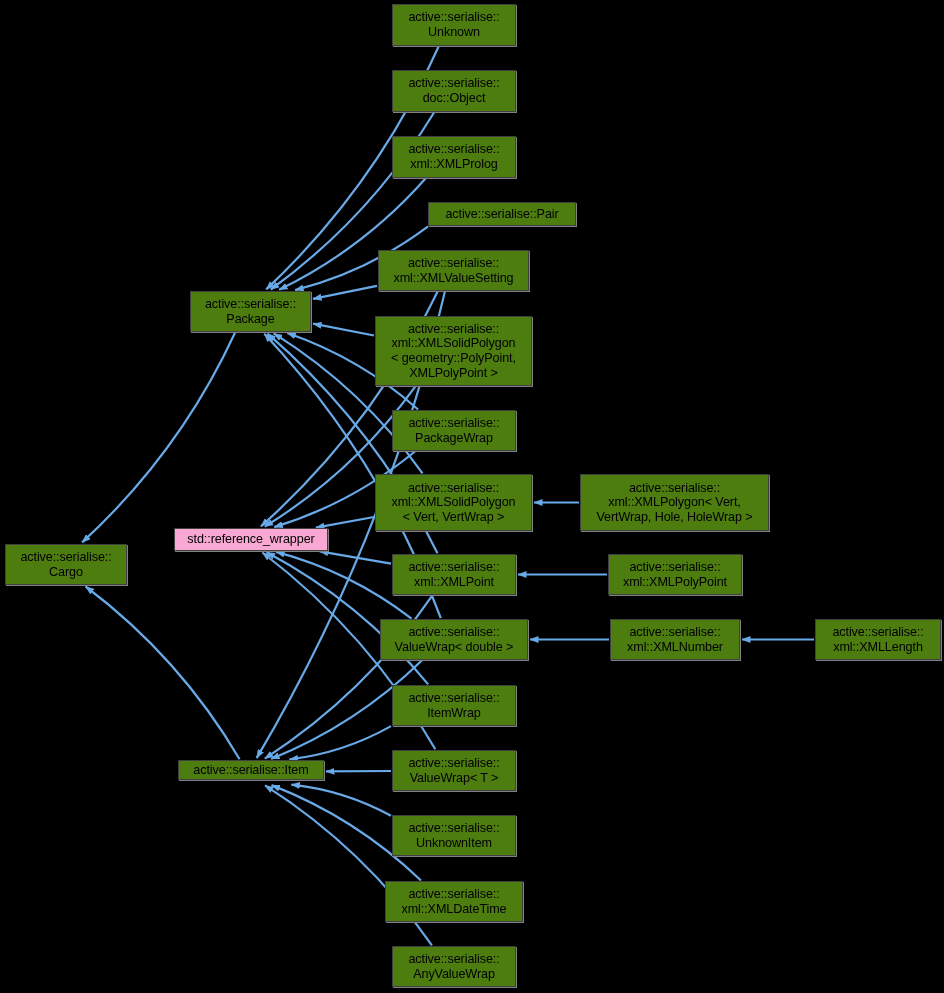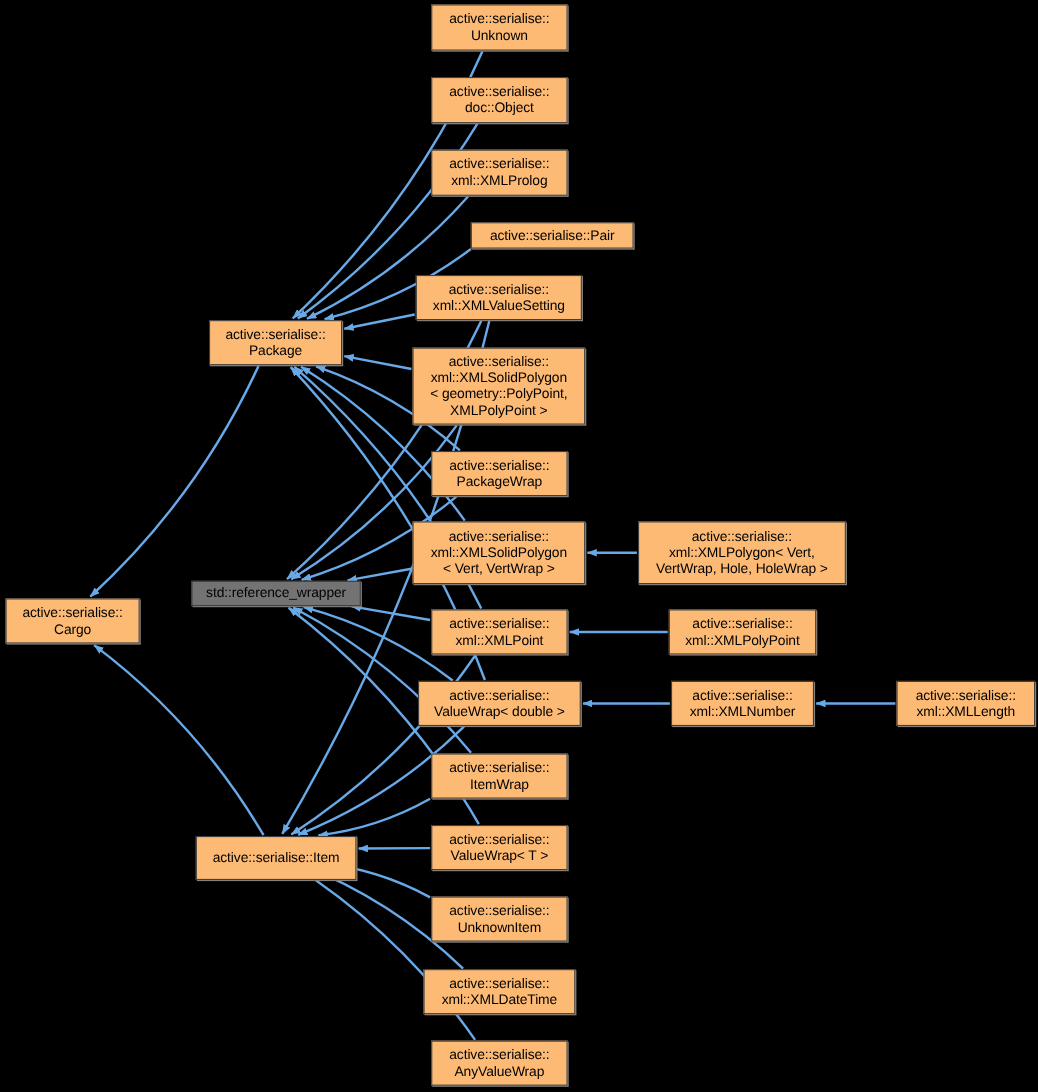--- a/index.html
+++ b/index.html
@@ -18,36 +18,36 @@
   #edges {
     position: absolute;
     left: 0;
     top: 0;
     width: 944px;
     height: 993px;
   }
   .node {
     position: absolute;
     box-sizing: border-box;
-    background: #fdba74;
+    background: #4d7c0f;
     border: 1px solid #404040;
     box-shadow: 1px 1px 0 0 #808080;
     display: flex;
     align-items: center;
     justify-content: center;
     text-align: center;
     color: #000000;
     font-size: 12.6px;
     line-height: 14.6px;
     letter-spacing: -0.1px;
     white-space: pre-line;
     padding: 0 4px;
   }
   .node.grey {
-    background: #737373;
+    background: #f9a8d4;
   }
 </style>
 </head>
 <body>
 
 <div id="diagram">
 
   <svg id="edges" viewBox="0 0 944 993" xmlns="http://www.w3.org/2000/svg">
     <defs>
       <marker id="arrow" markerWidth="9" markerHeight="7" refX="8.5" refY="3.5" orient="auto" markerUnits="userSpaceOnUse">
@@ -89,21 +89,21 @@
         <path d="M814.0,639.5 L742.0,639.5" marker-end="url(#arrow)"></path>
       </g>
   </svg>
 
   <div id="nodes">
       <div class="node" style="left: 5px; top: 544px; width: 122px; height: 41px;">active::serialise::
 Cargo</div>
       <div class="node" style="left: 190px; top: 291px; width: 121px; height: 41px;">active::serialise::
 Package</div>
       <div class="node grey" style="left: 174px; top: 528px; width: 154px; height: 23px;">std::reference_wrapper</div>
-      <div class="node" style="left: 178px; top: 760px; width: 146px; height: 40px;">active::serialise::Item</div>
+      <div class="node" style="left: 178px; top: 760px; width: 146px; height: 20px;">active::serialise::Item</div>
       <div class="node" style="left: 392px; top: 4px; width: 124px; height: 42px;">active::serialise::
 Unknown</div>
       <div class="node" style="left: 392px; top: 70px; width: 124px; height: 42px;">active::serialise::
 doc::Object</div>
       <div class="node" style="left: 392px; top: 136px; width: 124px; height: 42px;">active::serialise::
 xml::XMLProlog</div>
       <div class="node" style="left: 380px; top: 202px; width: 148px; height: 24px; margin-left: 48px;">active::serialise::Pair</div>
       <div class="node" style="left: 378px; top: 250px; width: 151px; height: 41px;">active::serialise::
 xml::XMLValueSetting</div>
       <div class="node" style="left: 375px; top: 316px; width: 157px; height: 70px;">active::serialise::

